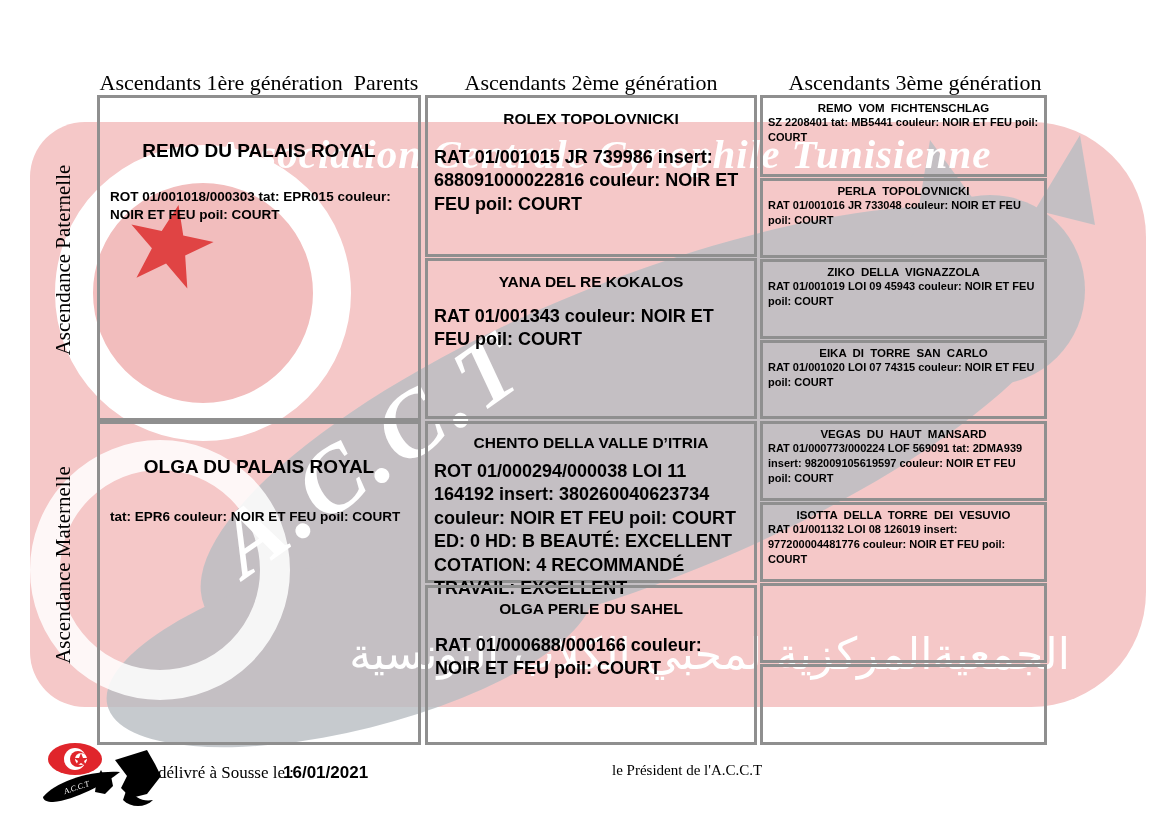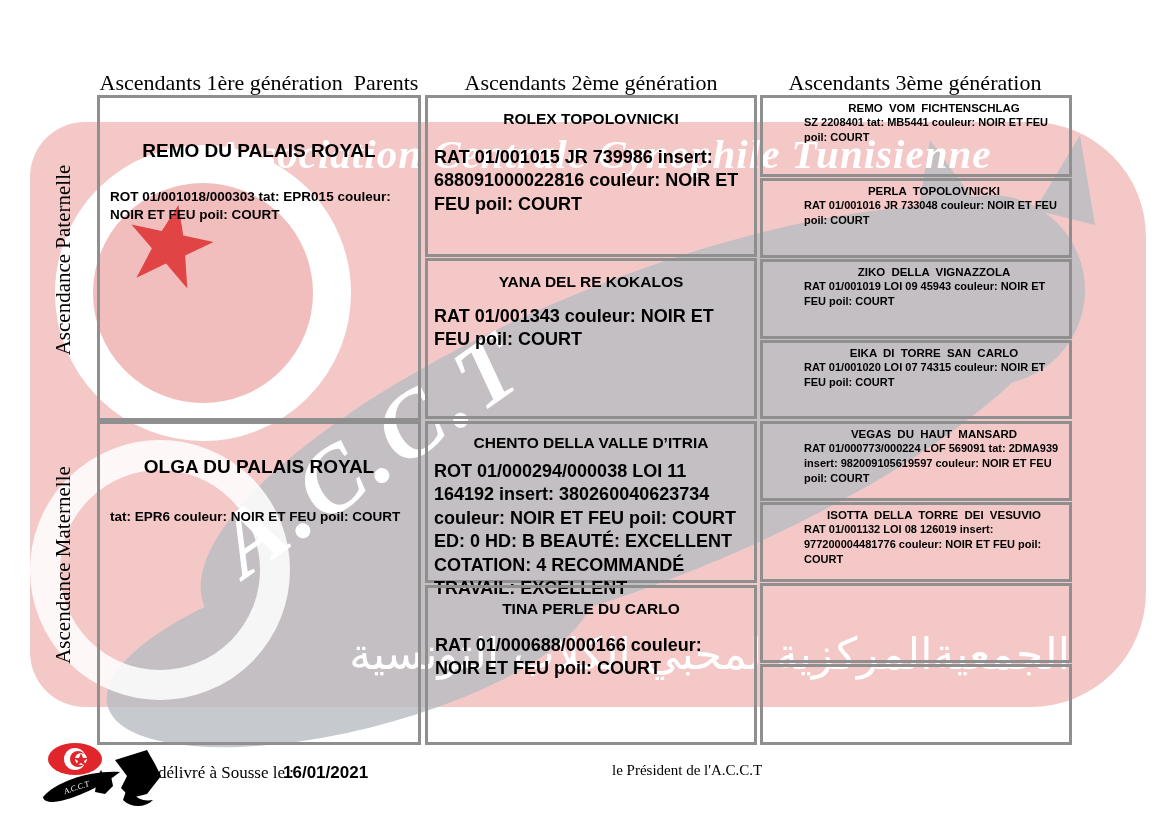--- a/index.html
+++ b/index.html
@@ -45,21 +45,21 @@
   .m-box .cell-details{margin-top:30px;}
 
   .c2{left:425px;width:332px;}
   .c2 .cell-title{font-size:15.5px;}
   .c2 .cell-details{font-size:18px;line-height:1.3;padding:0 6px;}
   .gp0{top:95px;height:162px;}  .gp0 .cell-title{margin-top:12px;} .gp0 .cell-details{margin-top:18px;}
   .gp1{top:258px;height:161px;} .gp1 .cell-title{margin-top:12px;} .gp1 .cell-details{margin-top:14px;}
   .gp2{top:421px;height:162px;} .gp2 .cell-title{margin-top:10px;} .gp2 .cell-details{margin-top:8px;}
   .gp3{top:585px;height:160px;} .gp3 .cell-title{margin-top:12px;} .gp3 .cell-details{margin-top:16px;padding-left:7px;}
 
-  .c3{left:760px;width:312px;padding-left:36px;}
+  .c3{left:760px;width:287px;}
   .c3 .cell-title{font-size:11.5px;font-weight:600;padding-top:4px;word-spacing:3px;}
   .c3 .cell-details{font-size:11px;line-height:15px;padding:1px 5px 0 5px;}
   .gg0{top:95px;height:82px;}
   .gg1{top:178px;height:80px;}
   .gg2{top:259px;height:80px;}
   .gg3{top:340px;height:79px;}
   .gg4{top:421px;height:80px;}
   .gg5{top:502px;height:80px;}
   .gg6{top:583px;height:80px;}
   .gg7{top:664px;height:81px;}
@@ -117,21 +117,21 @@
 </div>
 <div class="abs cell c2 gp1">
   <div class="cell-title">YANA DEL RE KOKALOS</div>
   <div class="cell-details">RAT 01/001343 couleur: NOIR ET FEU poil: COURT</div>
 </div>
 <div class="abs cell c2 gp2">
   <div class="cell-title">CHENTO DELLA VALLE D’ITRIA</div>
   <div class="cell-details">ROT 01/000294/000038 LOI 11 164192 insert: 380260040623734 couleur: NOIR ET FEU poil: COURT ED: 0 HD: B BEAUTÉ: EXCELLENT COTATION: 4 RECOMMANDÉ TRAVAIL: EXCELLENT</div>
 </div>
 <div class="abs cell c2 gp3">
-  <div class="cell-title">TINA PERLE DU CARLO</div>
+  <div class="cell-title">OLGA PERLE DU SAHEL</div>
   <div class="cell-details">RAT 01/000688/000166 couleur: NOIR ET FEU poil: COURT</div>
 </div>
 
 <div class="abs cell c3 gg0">
   <div class="cell-title">REMO VOM FICHTENSCHLAG</div>
   <div class="cell-details">SZ 2208401 tat: MB5441 couleur: NOIR ET FEU poil: COURT</div>
 </div>
 <div class="abs cell c3 gg1">
   <div class="cell-title">PERLA TOPOLOVNICKI</div>
   <div class="cell-details">RAT 01/001016 JR 733048 couleur: NOIR ET FEU poil: COURT</div>

